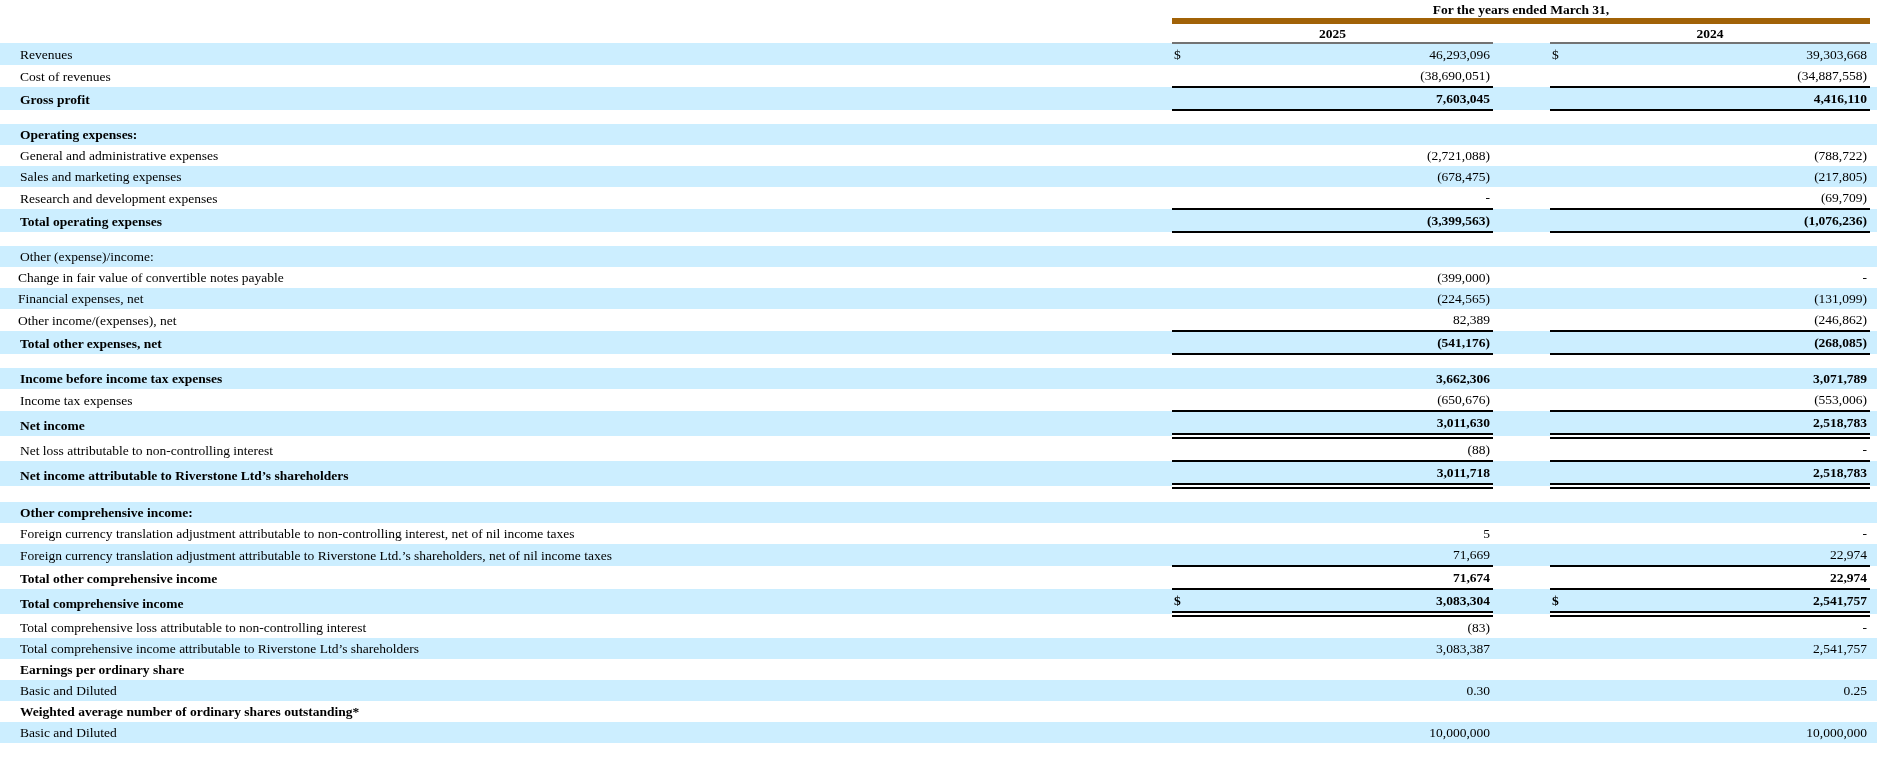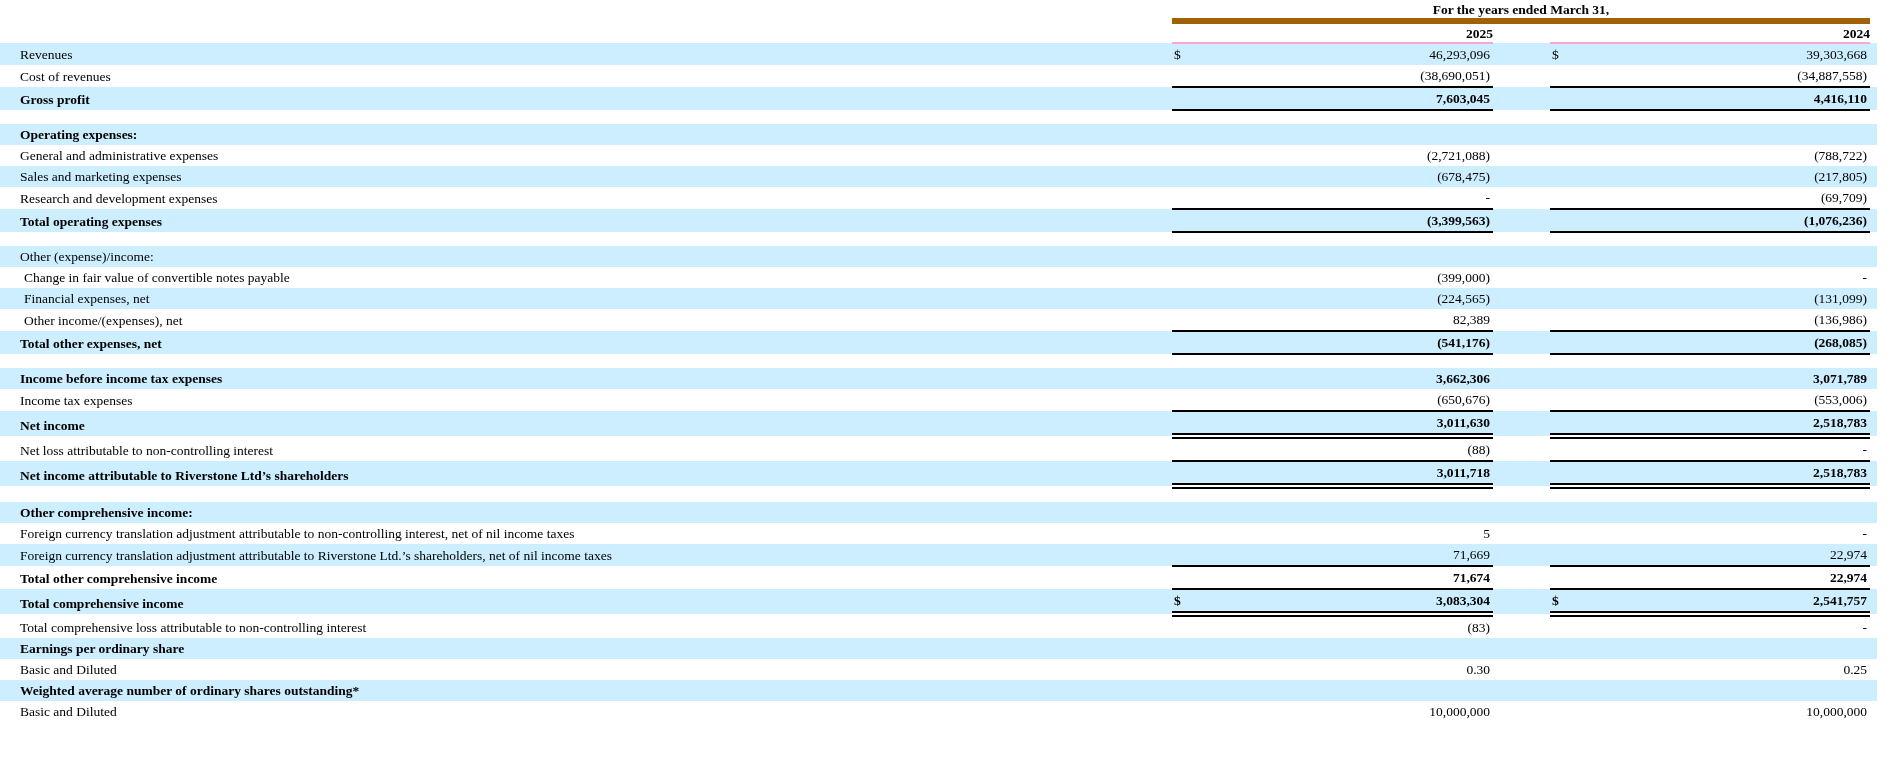--- a/index.html
+++ b/index.html
@@ -35,27 +35,27 @@
   thead td {
     line-height: 15px;
     padding: 2px 0 1px;
     font-weight: bold;
   }
   .title-cell {
     text-align: center;
     border-bottom: 6px solid #a16207;
   }
   .year-cell {
-    text-align: right;
-    border-bottom: 2px solid #f9a8d4;
+    text-align: center;
+    border-bottom: 2px solid #737373;
   }
   tbody tr:nth-child(odd) { background: #cceeff; }
 
   td.lbl { padding-left: 20px; }
-  tr.ind td.lbl { padding-left: 24px; }
+  tr.ind td.lbl { padding-left: 18px; }
   td.usd { text-align: left; padding-left: 2px; }
   td.val { text-align: right; padding-right: 3px; }
   tr.bold { font-weight: bold; margin-left: 46px; }
   tr.b1 td.c25, tr.b1 td.c24 { border-bottom: 2px solid #000; }
   tr.b2 td.c25, tr.b2 td.c24 { border-bottom: 6px double #000; }
   tr.sp td { height: 13px; line-height: 13px; padding: 0; }
 </style>
 </head>
 <body>
 
@@ -200,21 +200,21 @@
       <td class="usd c24"></td>
       <td class="val c24">(131,099)</td>
       <td></td>
     </tr>
     <tr class="ind b1">
       <td class="lbl">Other income/(expenses), net</td>
       <td class="usd c25"></td>
       <td class="val c25">82,389</td>
       <td></td>
       <td class="usd c24"></td>
-      <td class="val c24">(136,986)</td>
+      <td class="val c24">(246,862)</td>
       <td></td>
     </tr>
     <tr class="bold b1">
       <td class="lbl">Total other expenses, net</td>
       <td class="usd c25"></td>
       <td class="val c25">(541,176)</td>
       <td></td>
       <td class="usd c24"></td>
       <td class="val c24">(268,085)</td>
       <td></td>
@@ -329,20 +329,29 @@
     </tr>
     <tr>
       <td class="lbl">Total comprehensive loss attributable to non-controlling interest</td>
       <td class="usd c25"></td>
       <td class="val c25">(83)</td>
       <td></td>
       <td class="usd c24"></td>
       <td class="val c24">-</td>
       <td></td>
     </tr>
+    <tr>
+      <td class="lbl">Total comprehensive income attributable to Riverstone Ltd’s shareholders</td>
+      <td class="usd c25"></td>
+      <td class="val c25">3,083,387</td>
+      <td></td>
+      <td class="usd c24"></td>
+      <td class="val c24">2,541,757</td>
+      <td></td>
+    </tr>
     <tr class="bold">
       <td class="lbl">Earnings per ordinary share</td>
       <td class="usd c25"></td>
         <td class="val c25"></td>
         <td></td>
         <td class="usd c24"></td>
         <td class="val c24"></td>
         <td></td>
     </tr>
     <tr>

